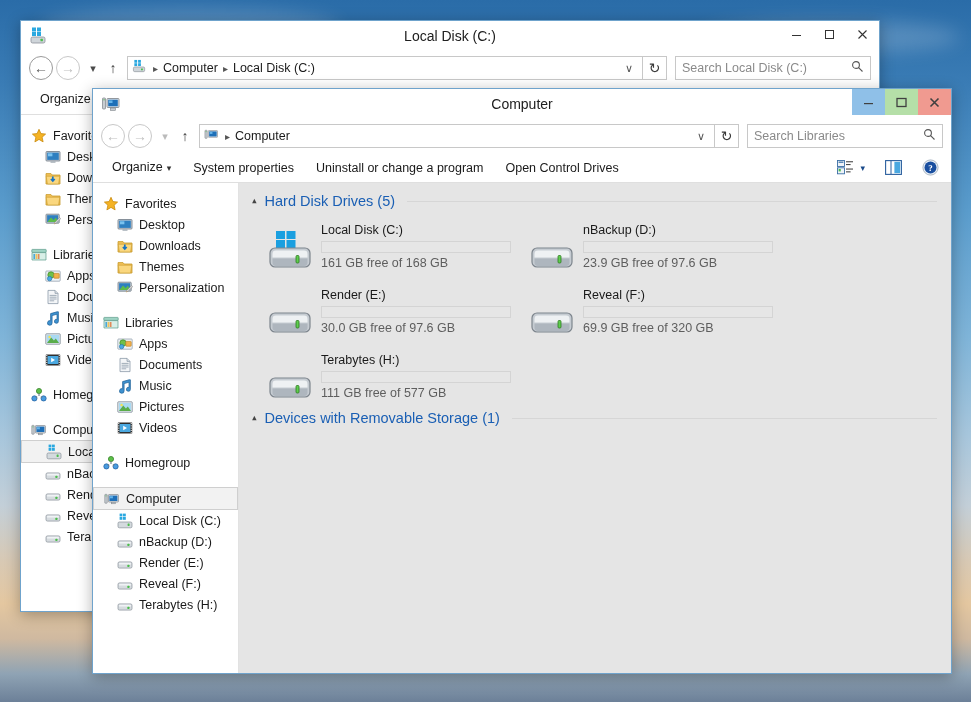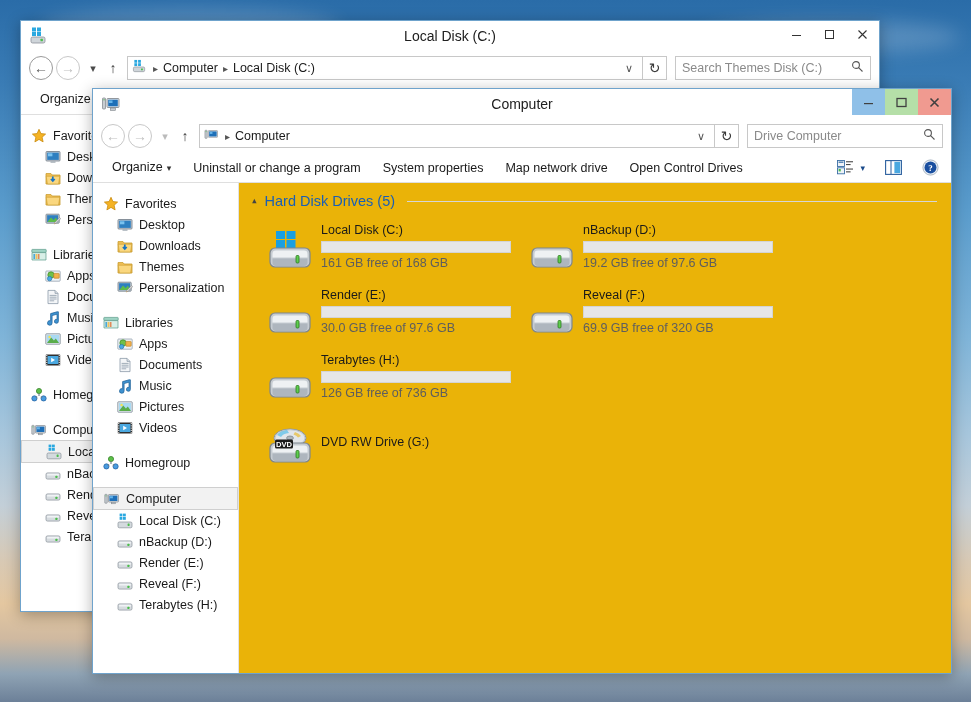--- a/index.html
+++ b/index.html
@@ -164,21 +164,21 @@
   }
   .navrow.child { padding-left: 24px; }
   .navrow.selected {
     background: #f2f2f2;
     border: 1px solid #cfcfcf;
     height: 23px;
   }
   .navrow .ic { width: 16px; height: 16px; margin-right: 6px; flex-shrink: 0; }
 
   
-  .content { flex: 1; background: #eab308; padding: 10px 14px; overflow: hidden; }
+  .content { flex: 1; background: #e5e5e5; padding: 10px 14px; overflow: hidden; }
   .grouphdr {
     display: flex; align-items: center;
     font-size: 14.5px;
     color: #1a5fb4;
     margin-bottom: 6px;
   }
   .grouphdr .tri {
     font-size: 9px; color: #444; margin-right: 7px;
     transform: rotate(0deg);
   }
@@ -262,21 +262,21 @@
         </svg>
       </span>
       <span class="crumb-sep">▸</span>
       <span class="crumb">Computer</span>
       <span class="crumb-sep">▸</span>
       <span class="crumb">Local Disk (C:)</span>
       <span class="addr-caret">∨</span>
     </div>
     <span class="refresh-btn">↻</span>
     <div class="searchbox">
-      <span>Search Themes Disk (C:)</span>
+      <span>Search Local Disk (C:)</span>
       <span class="mag">
         <svg width="13" height="13" viewBox="0 0 13 13">
             <circle cx="5" cy="5" r="3.4" fill="none" stroke="#555" stroke-width="1.1"></circle>
             <path d="M7.6 7.6 L11.5 11.5" stroke="#555" stroke-width="1.1"></path>
           </svg>
       </span>
     </div>
   </div>
 
   <div class="cmdbar">
@@ -512,37 +512,36 @@
           <rect x="5.5" y="4.7" width="8" height="5.4" fill="#1d6fb8"></rect>
           <rect x="6.1" y="5.3" width="2.9" height="2.1" fill="#64b4ea"></rect>
         </svg>
       </span>
       <span class="crumb-sep">▸</span>
       <span class="crumb">Computer</span>
       <span class="addr-caret">∨</span>
     </div>
     <span class="refresh-btn">↻</span>
     <div class="searchbox">
-      <span>Drive Computer</span>
+      <span>Search Libraries</span>
       <span class="mag">
         <svg width="13" height="13" viewBox="0 0 13 13">
             <circle cx="5" cy="5" r="3.4" fill="none" stroke="#555" stroke-width="1.1"></circle>
             <path d="M7.6 7.6 L11.5 11.5" stroke="#555" stroke-width="1.1"></path>
           </svg>
       </span>
     </div>
   </div>
 
   <div class="cmdbar" id="act-cmdbar">
     <span class="cmditem">
       <span>Organize</span><span class="cmdcaret">▾</span>
     </span>
+    <span class="cmditem">System properties</span>
     <span class="cmditem">Uninstall or change a program</span>
-    <span class="cmditem">System properties</span>
-    <span class="cmditem">Map network drive</span>
     <span class="cmditem">Open Control Drives</span>
     <span class="cmdright">
       <span class="cmdicon">
         <svg width="17" height="15" viewBox="0 0 17 15">
           <rect x="0.5" y="0.5" width="7" height="6" fill="#eef3f8" stroke="#3a6ea5" stroke-width="0.9"></rect>
           <rect x="1.6" y="1.6" width="4.8" height="1.2" fill="#3a6ea5"></rect>
           <rect x="0.5" y="7.8" width="7" height="6" fill="#eef3f8" stroke="#3a6ea5" stroke-width="0.9"></rect>
           <rect x="1.6" y="9" width="2.2" height="2.4" fill="#4cbd4c"></rect>
           <rect x="9" y="1.2" width="7" height="1.1" fill="#4a4a4a"></rect>
           <rect x="9" y="4" width="4.6" height="1.1" fill="#4a4a4a"></rect>
@@ -772,21 +771,21 @@
           <div class="driveitem">
             <span class="driveicon"><svg viewBox="0 0 50 42" width="50" height="42">
     <path d="M5 23 a5 5 0 0 1 5-5 h30 a5 5 0 0 1 5 5 v9 a5 5 0 0 1-5 5 h-30 a5 5 0 0 1-5-5 Z" fill="#c6ccd2" stroke="#7d858d" stroke-width="1.2"></path>
     <path d="M7.5 24 a3.4 3.4 0 0 1 3.4-3.4 h28.2 a3.4 3.4 0 0 1 3.4 3.4 v3.4 h-35 Z" fill="#eef1f3"></path>
     <path d="M7.5 28.6 h35 v4 a3.4 3.4 0 0 1-3.4 3.4 h-28.2 a3.4 3.4 0 0 1-3.4-3.4 Z" fill="#aeb6be"></path>
     <rect x="31" y="25.5" width="3" height="7.5" rx="1" fill="#5ece4e" stroke="#2e7a22" stroke-width="0.8"></rect>
               </svg></span>
             <span class="driveinfo" style="display: block;">
               <span class="drivename" style="display: block;">nBackup (D:)</span>
               <span class="drivebar" style="display: block;"><span class="fill" style="width: 76%;"></span></span>
-              <span class="drivefree" style="display: block;">19.2 GB free of 97.6 GB</span>
+              <span class="drivefree" style="display: block;">23.9 GB free of 97.6 GB</span>
             </span>
           </div>
           <div class="driveitem">
             <span class="driveicon"><svg viewBox="0 0 50 42" width="50" height="42">
     <path d="M5 23 a5 5 0 0 1 5-5 h30 a5 5 0 0 1 5 5 v9 a5 5 0 0 1-5 5 h-30 a5 5 0 0 1-5-5 Z" fill="#c6ccd2" stroke="#7d858d" stroke-width="1.2"></path>
     <path d="M7.5 24 a3.4 3.4 0 0 1 3.4-3.4 h28.2 a3.4 3.4 0 0 1 3.4 3.4 v3.4 h-35 Z" fill="#eef1f3"></path>
     <path d="M7.5 28.6 h35 v4 a3.4 3.4 0 0 1-3.4 3.4 h-28.2 a3.4 3.4 0 0 1-3.4-3.4 Z" fill="#aeb6be"></path>
     <rect x="31" y="25.5" width="3" height="7.5" rx="1" fill="#5ece4e" stroke="#2e7a22" stroke-width="0.8"></rect>
               </svg></span>
             <span class="driveinfo" style="display: block;">
@@ -811,38 +810,24 @@
           <div class="driveitem">
             <span class="driveicon"><svg viewBox="0 0 50 42" width="50" height="42">
     <path d="M5 23 a5 5 0 0 1 5-5 h30 a5 5 0 0 1 5 5 v9 a5 5 0 0 1-5 5 h-30 a5 5 0 0 1-5-5 Z" fill="#c6ccd2" stroke="#7d858d" stroke-width="1.2"></path>
     <path d="M7.5 24 a3.4 3.4 0 0 1 3.4-3.4 h28.2 a3.4 3.4 0 0 1 3.4 3.4 v3.4 h-35 Z" fill="#eef1f3"></path>
     <path d="M7.5 28.6 h35 v4 a3.4 3.4 0 0 1-3.4 3.4 h-28.2 a3.4 3.4 0 0 1-3.4-3.4 Z" fill="#aeb6be"></path>
     <rect x="31" y="25.5" width="3" height="7.5" rx="1" fill="#5ece4e" stroke="#2e7a22" stroke-width="0.8"></rect>
               </svg></span>
             <span class="driveinfo" style="display: block;">
               <span class="drivename" style="display: block;">Terabytes (H:)</span>
               <span class="drivebar" style="display: block;"><span class="fill" style="width: 85%;"></span></span>
-              <span class="drivefree" style="display: block;">126 GB free of 736 GB</span>
+              <span class="drivefree" style="display: block;">111 GB free of 577 GB</span>
             </span>
           </div>
         </div>
-        <div class="drivegrid">
-          <div class="devitem">
-            <span class="driveicon"><svg viewBox="0 0 50 42" width="50" height="42">
-      <ellipse cx="25" cy="13" rx="16" ry="9" fill="#e2e6ea" stroke="#8d959c" stroke-width="1"></ellipse>
-      <ellipse cx="25" cy="13" rx="15" ry="8.2" fill="none" stroke="#c0c8ce" stroke-width="1"></ellipse>
-      <path d="M12 10 a14 8 0 0 1 10-5 l2 3 a10 6 0 0 0-8 4 Z" fill="#5fc0e8" opacity="0.75"></path>
-      <path d="M30 7 a14 8 0 0 1 6 4 l-3 1.6 a10 6 0 0 0-4.5-3 Z" fill="#e8c14a" opacity="0.8"></path>
-      <ellipse cx="25" cy="13" rx="3.4" ry="2" fill="#aeb6bd" stroke="#7e868d" stroke-width="0.8"></ellipse>
-
-    <path d="M5 23 a5 5 0 0 1 5-5 h30 a5 5 0 0 1 5 5 v9 a5 5 0 0 1-5 5 h-30 a5 5 0 0 1-5-5 Z" fill="#c6ccd2" stroke="#7d858d" stroke-width="1.2"></path>
-    <path d="M7.5 24 a3.4 3.4 0 0 1 3.4-3.4 h28.2 a3.4 3.4 0 0 1 3.4 3.4 v3.4 h-35 Z" fill="#eef1f3"></path>
-    <path d="M7.5 28.6 h35 v4 a3.4 3.4 0 0 1-3.4 3.4 h-28.2 a3.4 3.4 0 0 1-3.4-3.4 Z" fill="#aeb6be"></path>
-    <rect x="31" y="25.5" width="3" height="7.5" rx="1" fill="#5ece4e" stroke="#2e7a22" stroke-width="0.8"></rect>
-      <rect x="10" y="14.5" width="18" height="9" rx="1.5" fill="#1a1a1a"></rect>
-      <text x="19" y="21.6" font-size="7.6" font-weight="bold" fill="#fff" font-family="Liberation Sans, sans-serif" text-anchor="middle">DVD</text>
-    </svg></span>
-            <span class="devname">DVD RW Drive (G:)</span>
-          </div>
+        <div class="grouphdr">
+          <span class="tri" style="transform: rotate(90deg);">◂</span>
+          <span>Devices with Removable Storage (1)</span>
+          <span class="hline"></span>
         </div>
       </div>
   </div>
 </div>
 
 </body></html>

